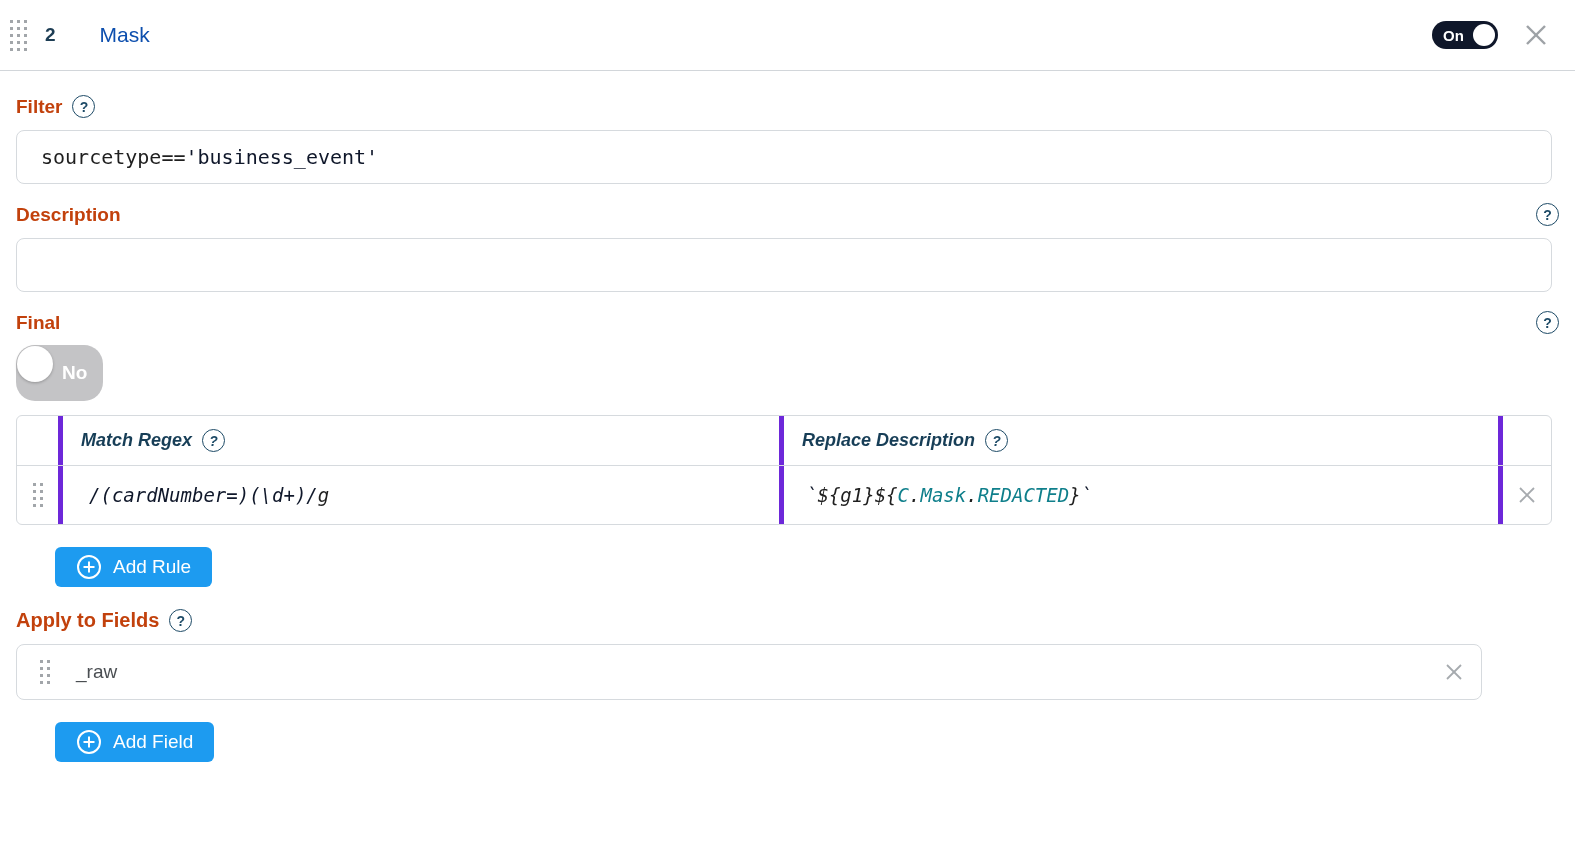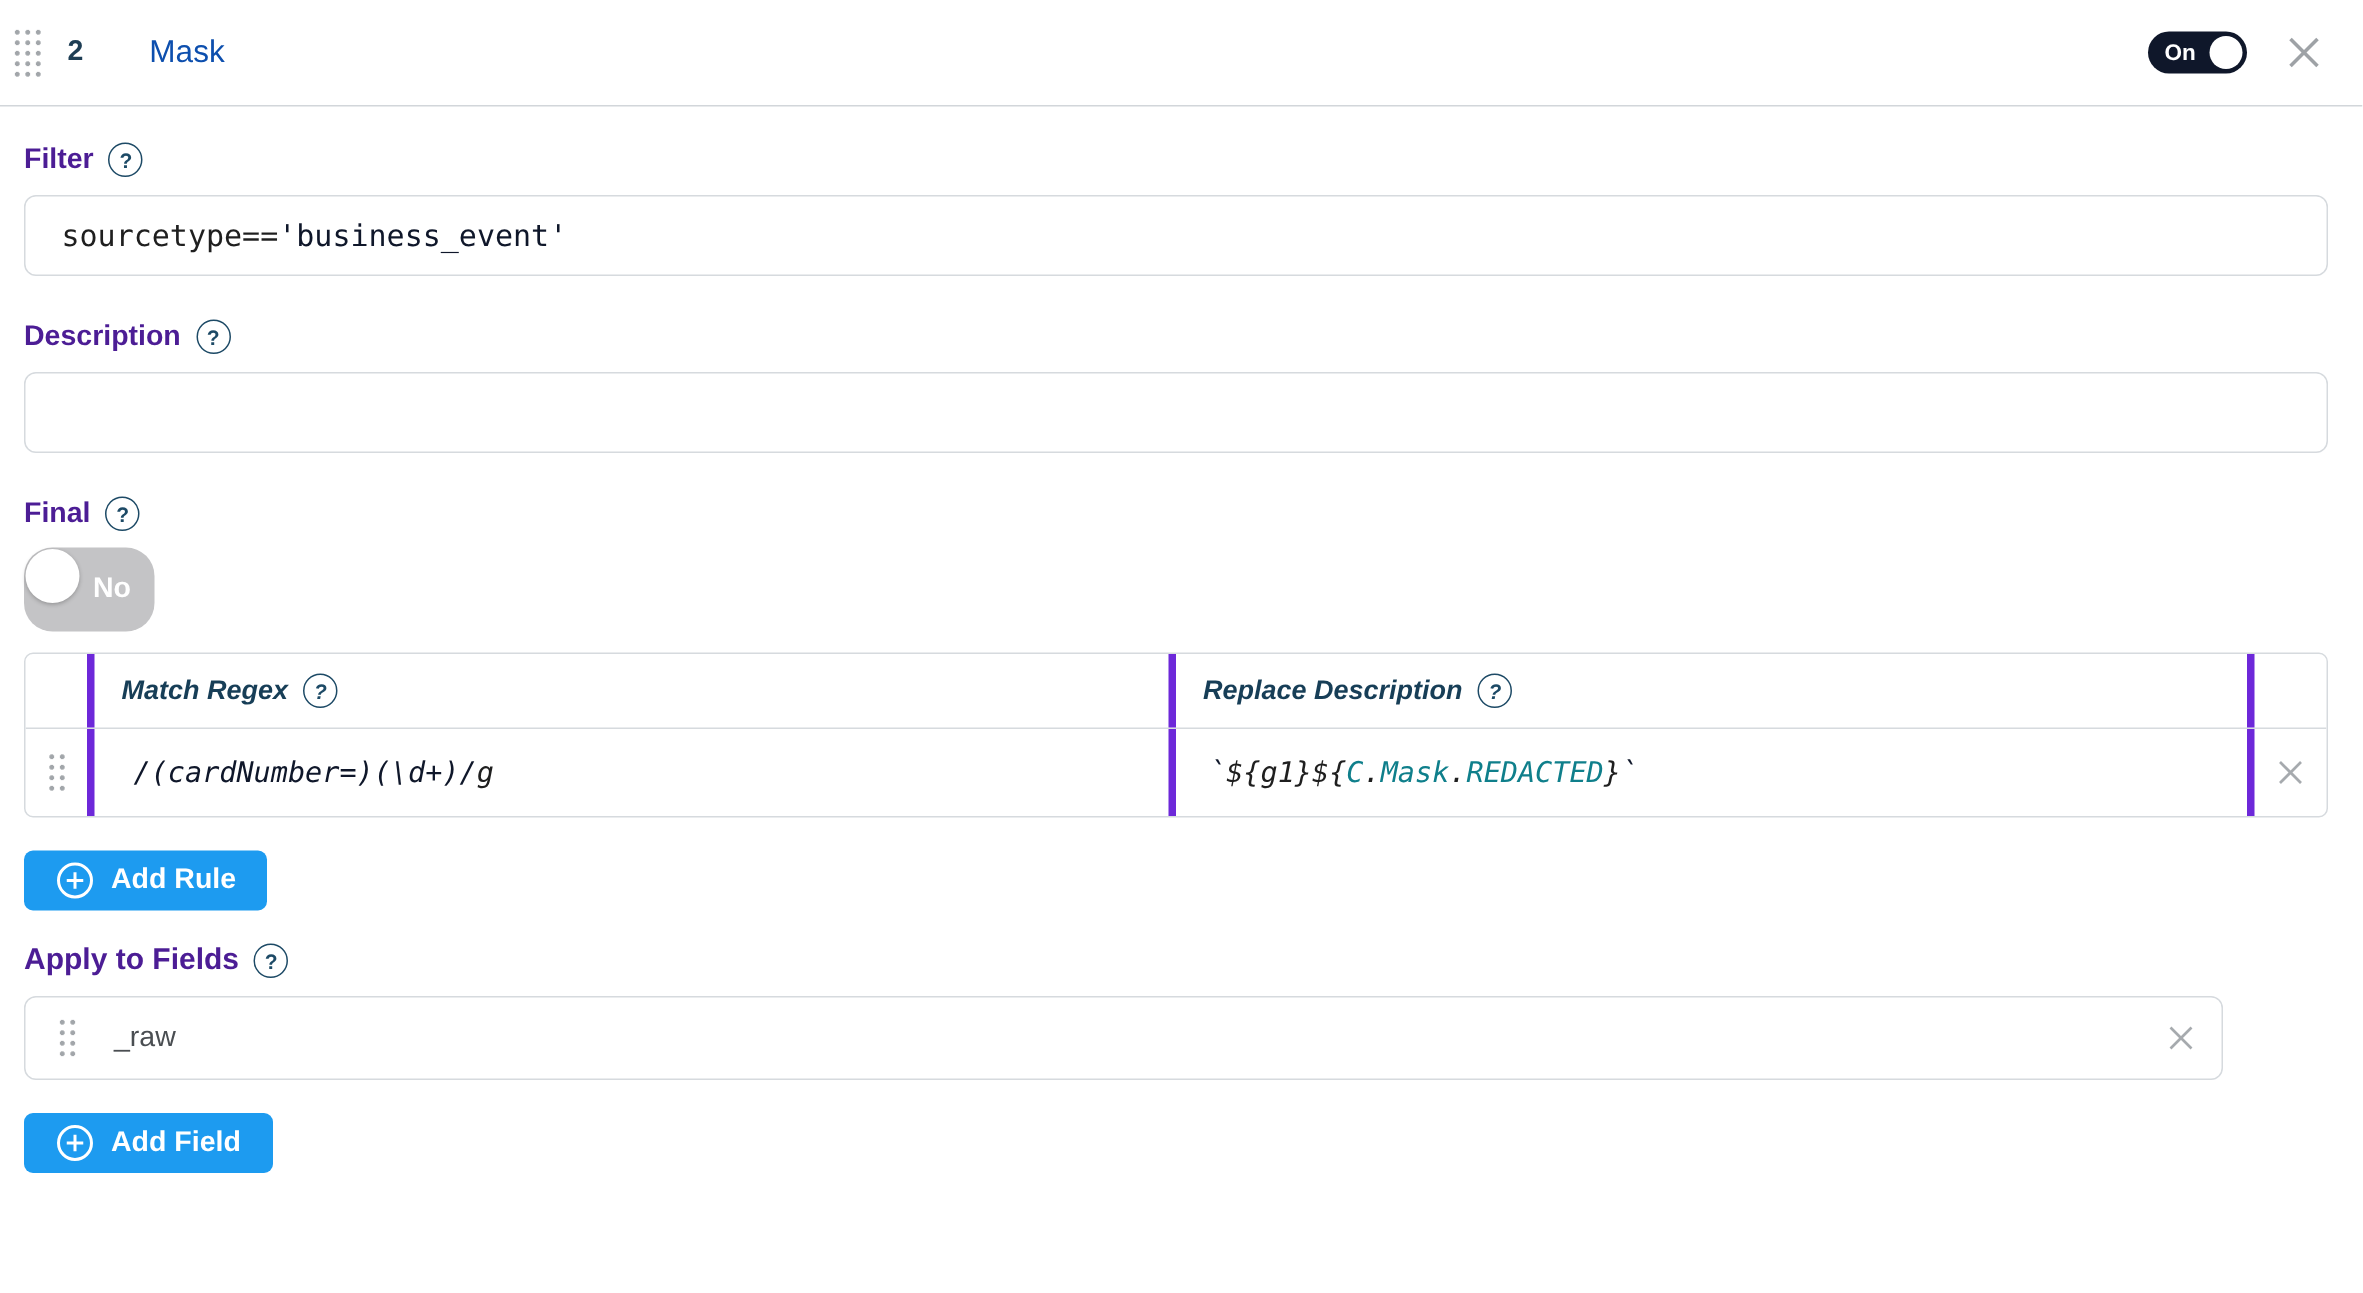--- a/index.html
+++ b/index.html
@@ -37,39 +37,39 @@
   .toggle-on .knob {
     position: absolute; right: 3px; top: 3px;
     width: 22px; height: 22px; border-radius: 50%; background: #ffffff;
   }
   .close-x { margin-left: 24px; cursor: pointer; display: flex; }
 
   
   .panel-body { padding: 0 16px; }
 
   .field-label-row { display: flex; align-items: center; gap: 10px; }
-  .field-label { font-size: 19px; font-weight: bold; color: #4c1d95; }
+  .field-label { font-size: 19px; font-weight: bold; color: #c2410c; }
   .help-icon {
     width: 23px; height: 23px; border: 1.7px solid #1d4a66; border-radius: 50%;
     display: inline-flex; align-items: center; justify-content: center;
     font-size: 14px; font-weight: bold; color: #1d4a66; cursor: pointer; flex: none;
   }
 
   .text-input {
     width: 1536px; border: 1px solid #d6dade; border-radius: 8px;
     background: #ffffff; display: flex; align-items: center;
   }
   .input-tall { height: 54px; }
   .code-text { font-size: 20px; color: #1f1f1f; }
   .seg-red  { color: #0f172a; }
   .seg-teal { color: #0f7f8b; }
   .seg-default { color: #1f1f1f; }
 
   .mt-hdr { margin-top: 24px; }
-  .mt-gap { margin-top: 29px; }
+  .mt-gap { margin-top: 19px; justify-content: space-between; }
   .mt-sm  { margin-top: 12px; }
 
   
   .toggle-no {
     margin-top: 11px;
     width: 87px; height: 56px; border-radius: 19px; background: #c4c4c6;
     position: relative; display: flex; align-items: center; cursor: pointer;
   }
   .toggle-no .knob {
     position: absolute; left: 1px; top: 1px;
@@ -98,21 +98,21 @@
   .td-code { padding-left: 26px; font-size: 19px; }
   .td-code2 { padding-left: 22px; font-size: 19px; }
   .td-x { justify-content: center; cursor: pointer; }
 
   
   .add-btn {
     margin-top: 22px;
     display: inline-flex; align-items: center; gap: 11px;
     height: 40px; padding: 0 21px; border: none; border-radius: 6px;
     background: #1d9bf0; color: #ffffff; cursor: pointer;
-    font-family: "Liberation Sans", sans-serif; font-size: 19px; font-weight: bold;
+    font-family: "Liberation Sans", sans-serif; font-size: 19px; font-weight: normal; margin-left: 39px;
   }
 
   
   .field-row {
     margin-top: 12px; width: 1466px; height: 56px;
     border: 1px solid #d6dade; border-radius: 8px;
     display: flex; align-items: center; background: #ffffff;
   }
   .field-row .drag-sm { margin-left: 21px; }
   .field-value { font-size: 19px; color: #4a4e52; margin-left: 24px; }

